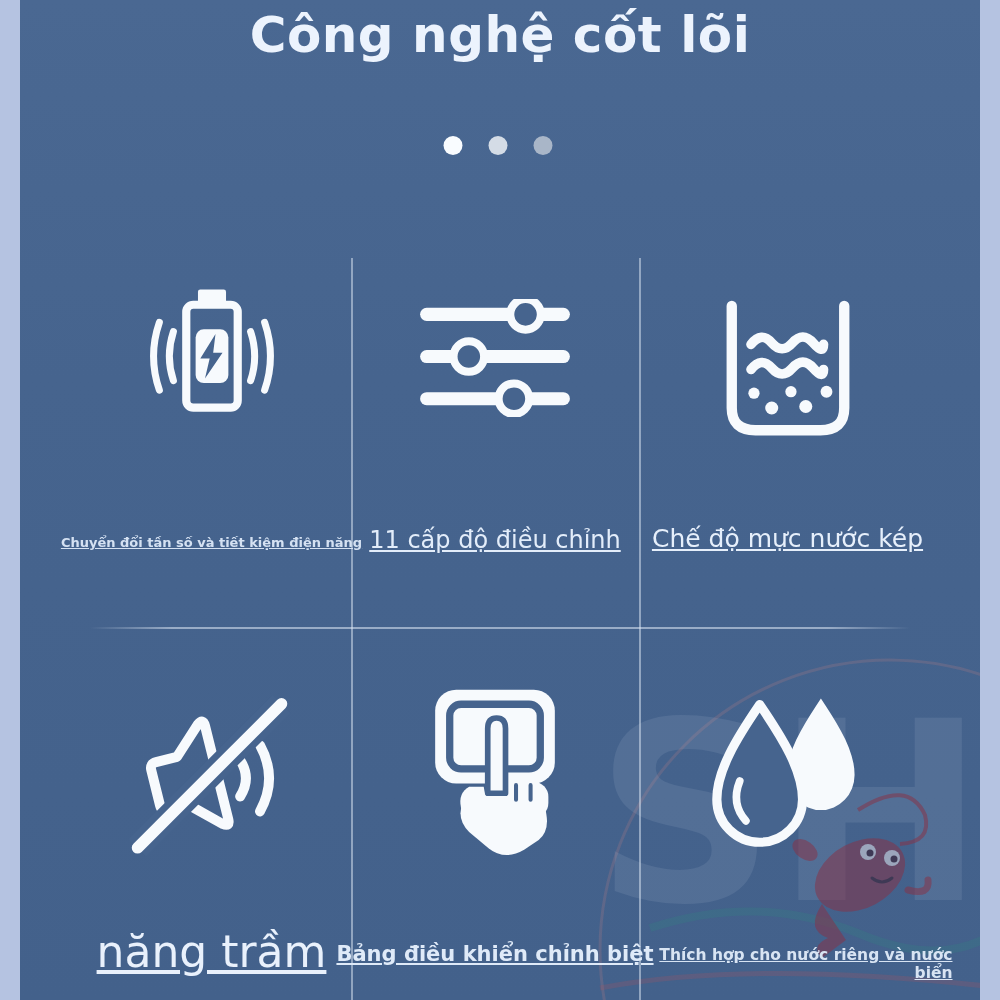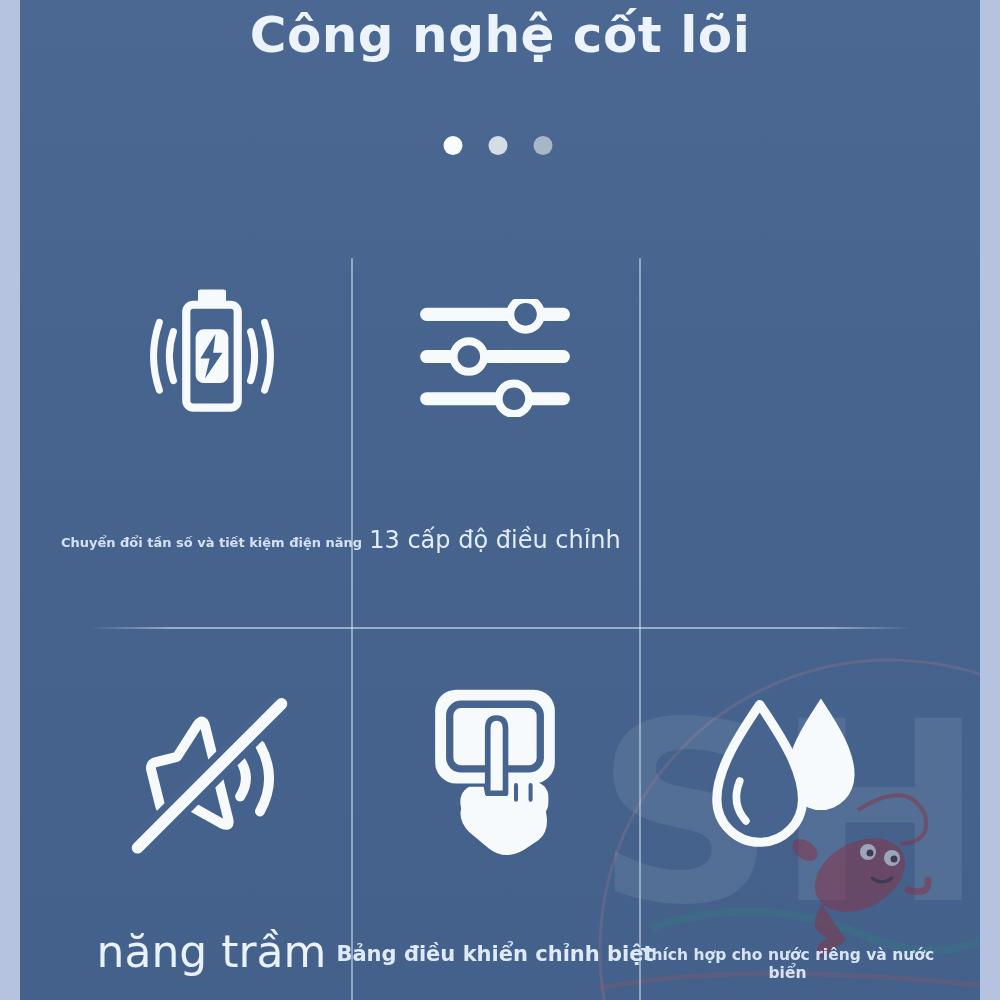--- a/index.html
+++ b/index.html
@@ -24,21 +24,21 @@
   .hline{position:absolute;top:627px;left:70px;width:820px;height:2px;
          background:linear-gradient(90deg,rgba(223,233,246,0),rgba(223,233,246,.55) 10%,rgba(223,233,246,.55) 90%,rgba(223,233,246,0));}
 
   .cell{position:absolute;}
   .r1{top:255px;height:372px;} .r2{top:630px;height:370px;}
   .c1{left:0;width:331px;} .c2{left:331px;width:288px;} .c3{left:619px;width:341px;}
   .icon,.cap{position:absolute;transform:translateX(-50%);}
   .c1 .icon,.c1 .cap{left:calc(50% + 26px);}
   .c2 .icon,.c2 .cap{left:50%;}
   .c3 .icon,.c3 .cap{left:calc(50% - 22px);}
-  .cap{width:max-content;max-width:330px;text-align:center;color:#dce8f6;}
+  .cap{width:max-content;max-width:330px;text-align:right;color:#dce8f6;text-decoration:underline;}
 
   .i1{top:32px;}  .i2{top:44px;}  .i3{top:42px;}
   .i4{top:54px;}  .i5{top:50px;}  .i6{top:56px;}
 
   .t1{top:280px;font-size:13px;font-weight:600;color:#d4e1f2;}
   .t2{top:271px;font-size:24px;font-weight:500;color:#e3edfa;}
   .t3{top:269px;font-size:25px;font-weight:500;color:#e6effb;}
   .t4{top:296px;font-size:44px;font-weight:500;color:#e9f1fc;}
   .t5{top:312px;font-size:21px;font-weight:600;color:#dfeaf8;}
   .t6{top:316px;font-size:15.5px;font-weight:600;color:#d8e4f3;}
@@ -109,23 +109,42 @@
           <g stroke="#f7fafd" stroke-width="9" stroke-linecap="round">
             <line x1="8" y1="10" x2="102" y2="10"></line>
             <line x1="8" y1="39" x2="102" y2="39"></line>
             <line x1="8" y1="68" x2="102" y2="68"></line>
           </g>
           <circle cx="76" cy="10" r="10.5" fill="#46648e" stroke="#f7fafd" stroke-width="5.5"></circle>
           <circle cx="37" cy="39" r="10.5" fill="#46648e" stroke="#f7fafd" stroke-width="5.5"></circle>
           <circle cx="68" cy="68" r="10.5" fill="#46648e" stroke="#f7fafd" stroke-width="5.5"></circle>
         </svg>
       </div>
-      <div class="cap t2">13 cấp độ điều chỉnh</div>
+      <div class="cap t2">11 cấp độ điều chỉnh</div>
     </div>
 
+    <div class="cell r1 c3">
+      <div class="icon i3">
+        <svg width="148" height="148" viewBox="0 0 100 100">
+          <path d="M12 6 L12 75 Q12 90 28 90 L72 90 Q88 90 88 75 L88 6" fill="none" stroke="#f7fafd" stroke-width="7" stroke-linecap="round"></path>
+          <g fill="none" stroke="#f7fafd" stroke-width="6.5" stroke-linecap="round">
+            <path d="M25 32 Q32 23 39 31 T53 31 T67 31 T74 32"></path>
+            <path d="M25 49 Q32 40 39 48 T53 48 T67 48 T74 49"></path>
+          </g>
+          <g fill="#f7fafd">
+            <circle cx="27" cy="65" r="3.8"></circle>
+              <circle cx="39" cy="75" r="4.4"></circle>
+            <circle cx="52" cy="64" r="3.8"></circle>
+              <circle cx="62" cy="74" r="4.4"></circle>
+            <circle cx="76" cy="64" r="4"></circle>
+          </g>
+        </svg>
+      </div>
+      <div class="cap t3">Chế độ mực nước kép</div>
+    </div>
 
     <div class="cell r2 c1">
       <div class="icon i4">
         <svg width="182" height="182" viewBox="0 0 110 110">
           <g transform="rotate(-14 52 55)">
             <path d="M24 40 Q20 40 20 44 L20 66 Q20 70 24 70 L37 70 L54 86 Q58 89 58 84 L58 26 Q58 21 54 24 L37 40 Z" fill="none" stroke="#f7fafd" stroke-width="6" stroke-linejoin="round"></path>
           </g>
           <g fill="none" stroke="#f7fafd" stroke-width="6" stroke-linecap="round">
             <path d="M72 46 Q79 57 72 68"></path>
             <path d="M84 37 Q95 57 84 77"></path>

